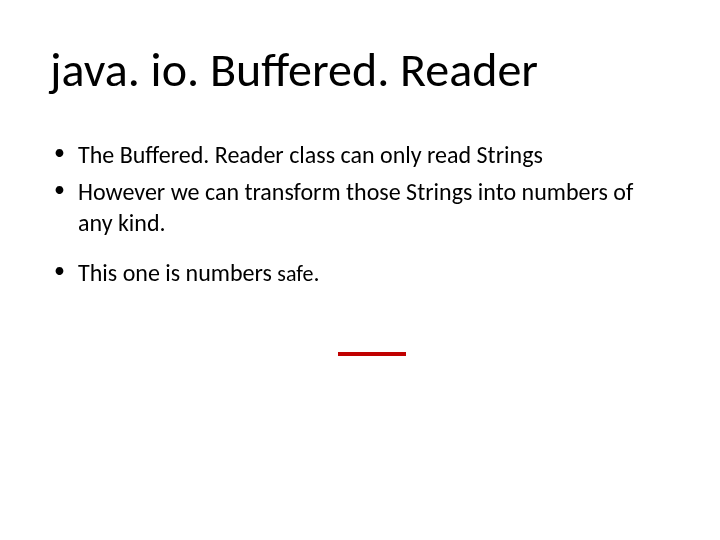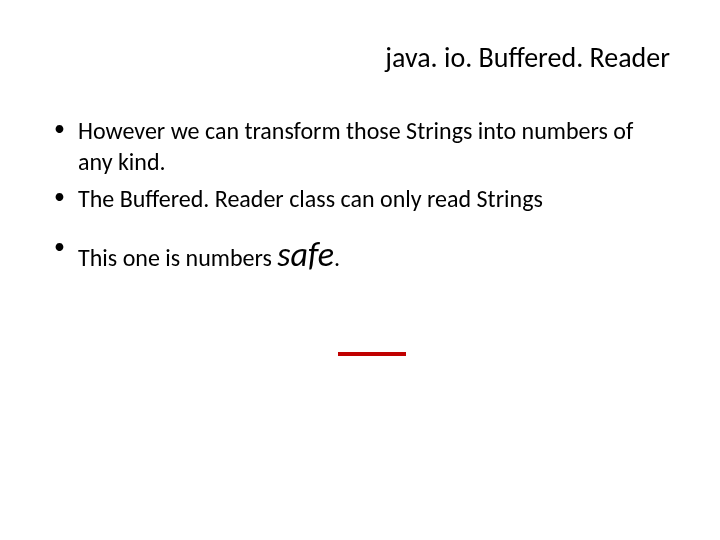--- a/index.html
+++ b/index.html
@@ -10,22 +10,22 @@
     body {
       width: 720px;
       height: 540px;
       background: #ffffff;
       font-family: Calibri, Arial, sans-serif;
       color: #000000;
       padding: 30px 50px;
       position: relative;
     }
     .title {
-      font-size: 28px;
-      text-align: right;
+      font-size: 48px;
+      text-align: left;
       margin-bottom: 40px;
       margin-top: 10px;
       font-weight: normal;
     }
     .bullets {
       list-style: none;
       padding-left: 0;
     }
     .bullets li {
       font-size: 24px;
@@ -39,39 +39,38 @@
       position: absolute;
       left: 4px;
       top: 0;
       font-size: 22px;
     }
     .bullets li.spaced {
       margin-top: 18px;
       margin-bottom: 18px;
     }
     .safe {
-      font-size: 34px;
+      font-size: 22px;
       font-weight: normal;
-      font-style: italic;
     }
     .underline-mark {
       position: absolute;
       left: 338px;
       top: 352px;
       width: 68px;
       height: 4px;
       background: #c00000;
     }
   </style>
 </head>
 <body>
 
 <h1 class="title">java. io. Buffered. Reader</h1>
 
 <ul class="bullets">
+  <li>The Buffered. Reader class can only read Strings</li>
   <li>However we can transform those Strings into numbers of any kind.</li>
-  <li>The Buffered. Reader class can only read Strings</li>
   <li class="spaced">
     <span>This one is numbers </span><span class="safe">safe</span><span>.</span>
   </li>
 </ul>
 
 <div class="underline-mark" style="background: rgb(192, 0, 0);"></div>
 
 </body></html>

